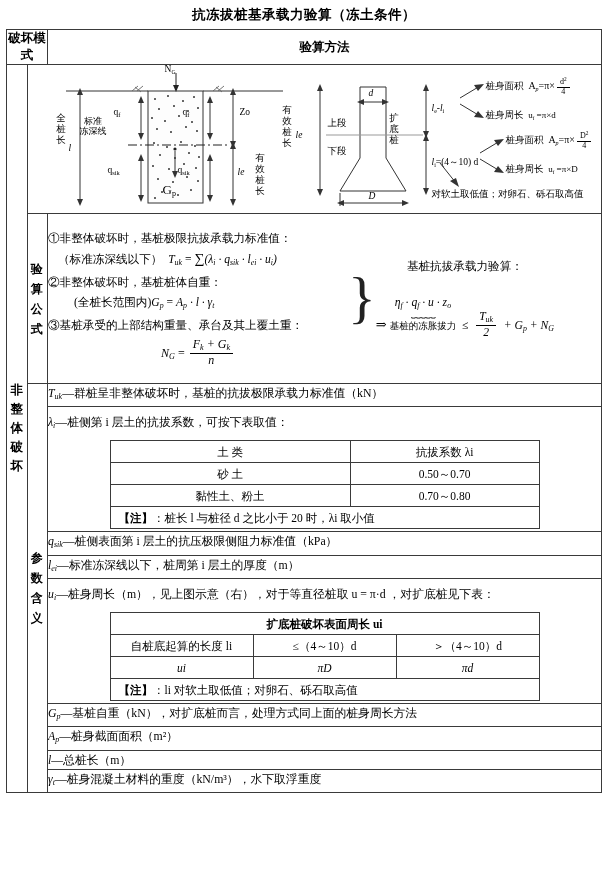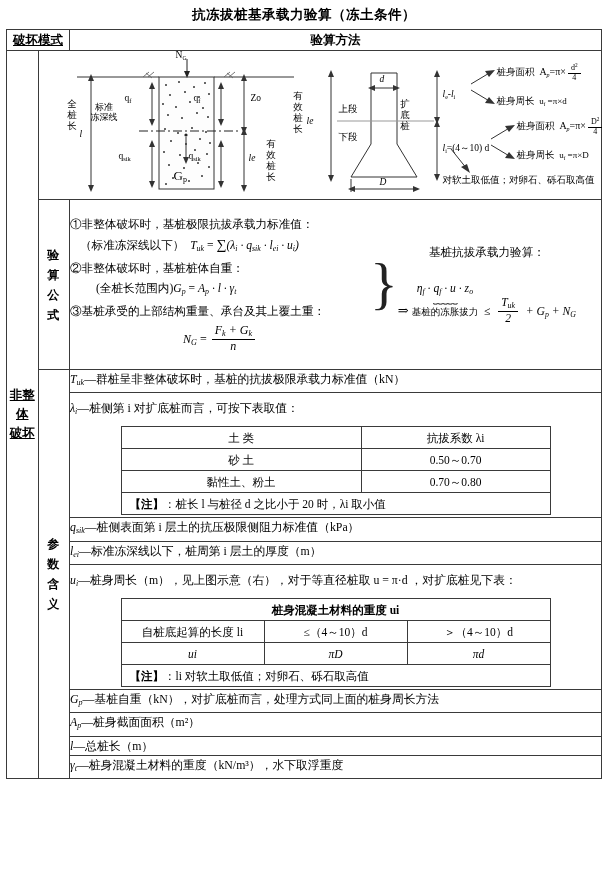--- a/index.html
+++ b/index.html
@@ -38,21 +38,21 @@
     padding: 0;
     vertical-align: middle;
   }
   .hdr {
     text-align: center;
     font-size: 12.5px;
     font-weight: bold;
     height: 21px;
     font-family: "Liberation Serif", serif;
   }
-  .col-mode { width: 63px; text-decoration: underline; }
+  .col-mode { width: 41px; }
   .col-sub  { width: 32px; }
 
   
   .vlabel {
     text-align: center;
     font-size: 12px;
     font-weight: bold;
     line-height: 20px;
     letter-spacing: 1px;
     white-space: pre-line;
@@ -410,21 +410,21 @@
 数
 含
 义</td>
         <td class="param-cell">
           <span class="m">T<sub>uk</sub></span><span>—群桩呈非整体破坏时，基桩的抗拔极限承载力标准值（kN）</span>
         </td>
       </tr>
 
       <tr>
         <td class="param-cell tall">
-          <div><span class="m">λ<sub>i</sub></span><span>—桩侧第 i 对扩底桩而言，可按下表取值：</span></div>
+          <div><span class="m">λ<sub>i</sub></span><span>—桩侧第 i 层土的抗拔系数，可按下表取值：</span></div>
           <table class="inner">
             <tbody>
               <tr>
                 <td style="width:56%;">土  类</td>
                 <td>抗拔系数 λi</td>
               </tr>
               <tr>
                 <td>砂  土</td>
                 <td>0.50～0.70</td>
               </tr>
@@ -453,21 +453,21 @@
           <span class="m">l<sub>ei</sub></span><span>—标准冻深线以下，桩周第 i 层土的厚度（m）</span>
         </td>
       </tr>
 
       <tr>
         <td class="param-cell tall">
           <div><span class="m">u<sub>i</sub></span><span>—桩身周长（m），见上图示意（右），对于等直径桩取 u = π·d ，对扩底桩见下表：</span></div>
           <table class="inner">
             <tbody>
               <tr>
-                <td colspan="3" style="font-weight:bold;">桩身混凝土材料的重度 ui</td>
+                <td colspan="3" style="font-weight:bold;">扩底桩破坏表面周长 ui</td>
               </tr>
               <tr>
                 <td style="width:38%;">自桩底起算的长度 li</td>
                 <td>≤（4～10）d</td>
                 <td>＞（4～10）d</td>
               </tr>
               <tr>
                 <td class="m">ui</td>
                 <td class="m">πD</td>
                 <td class="m">πd</td>

